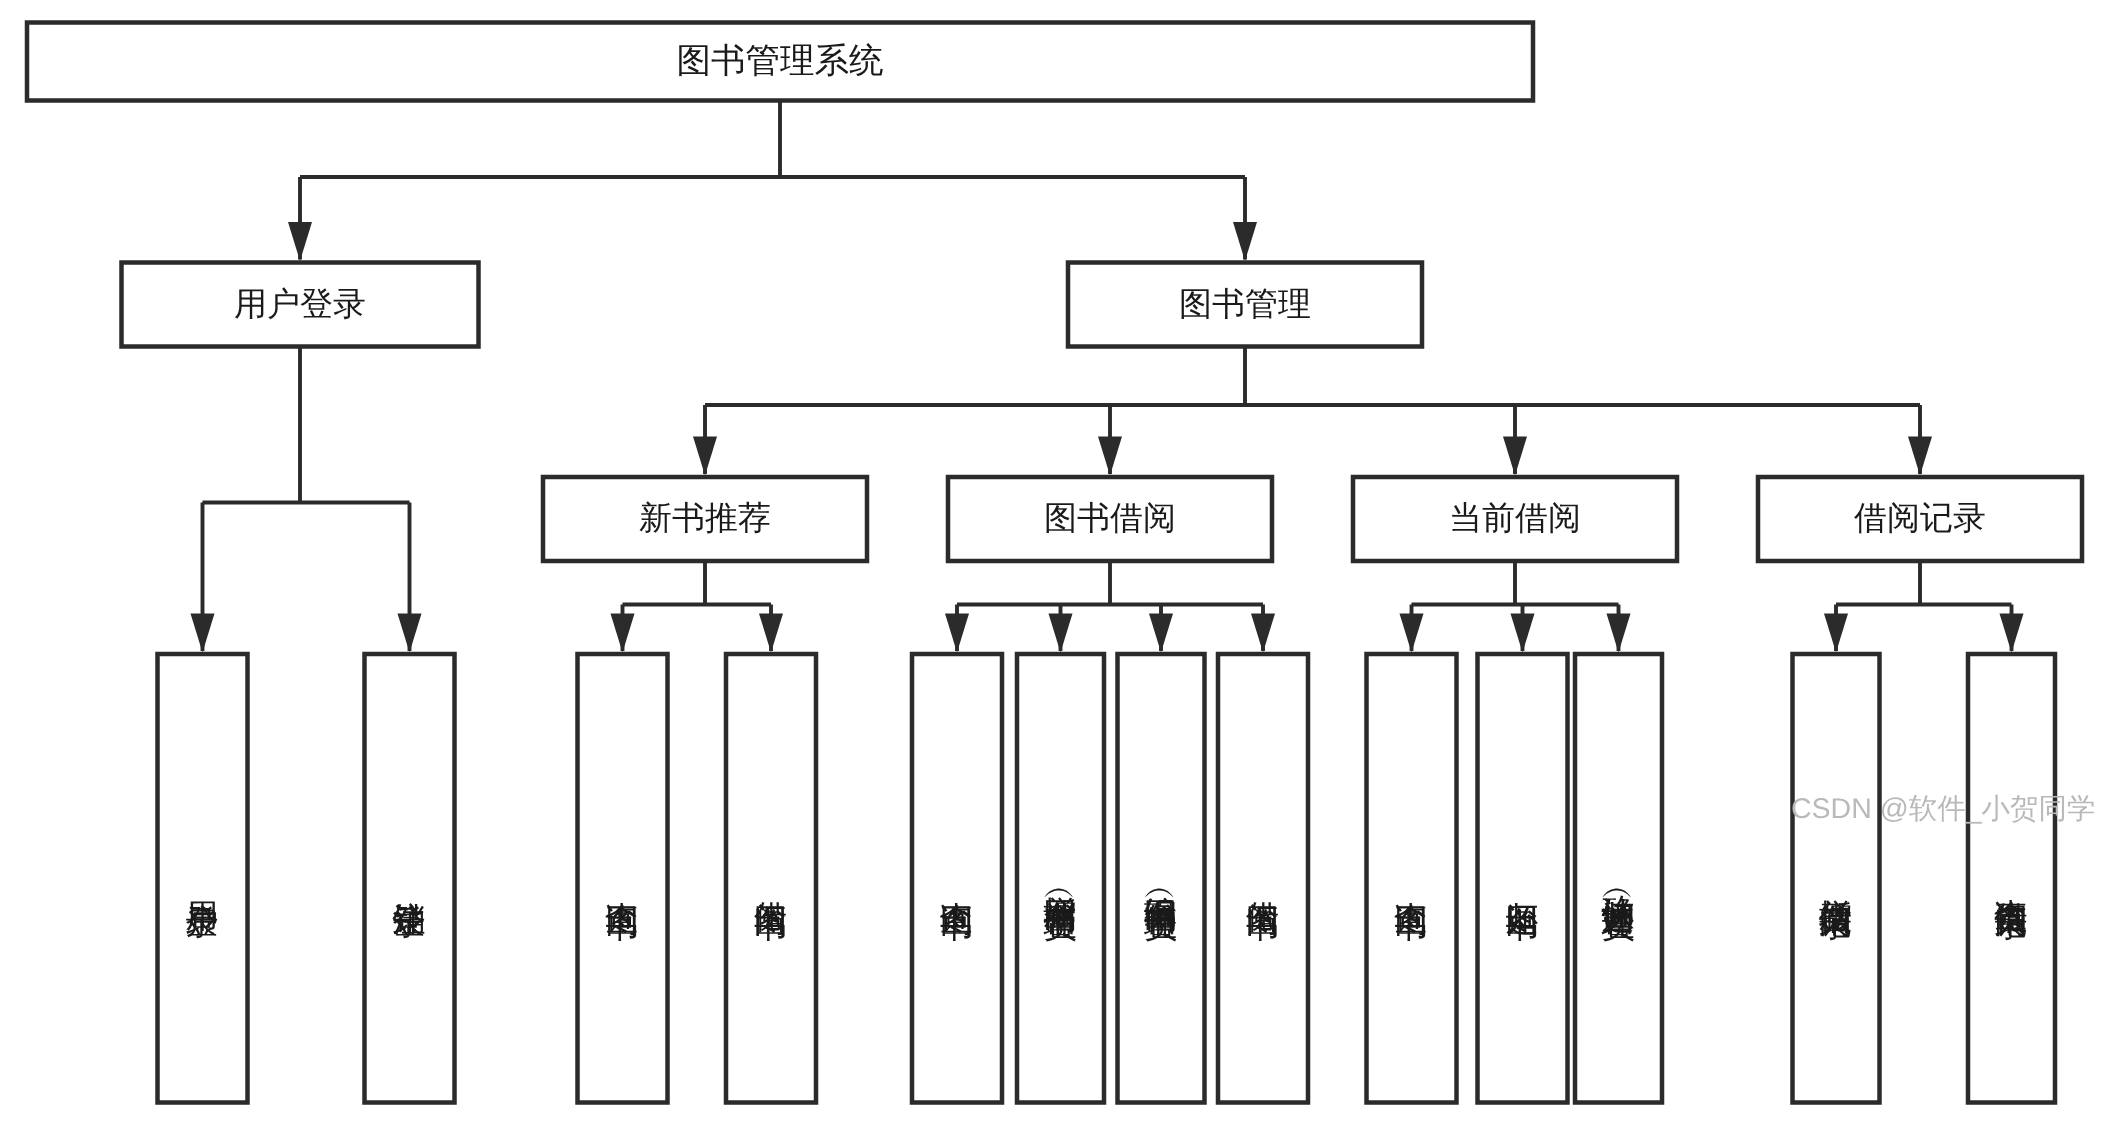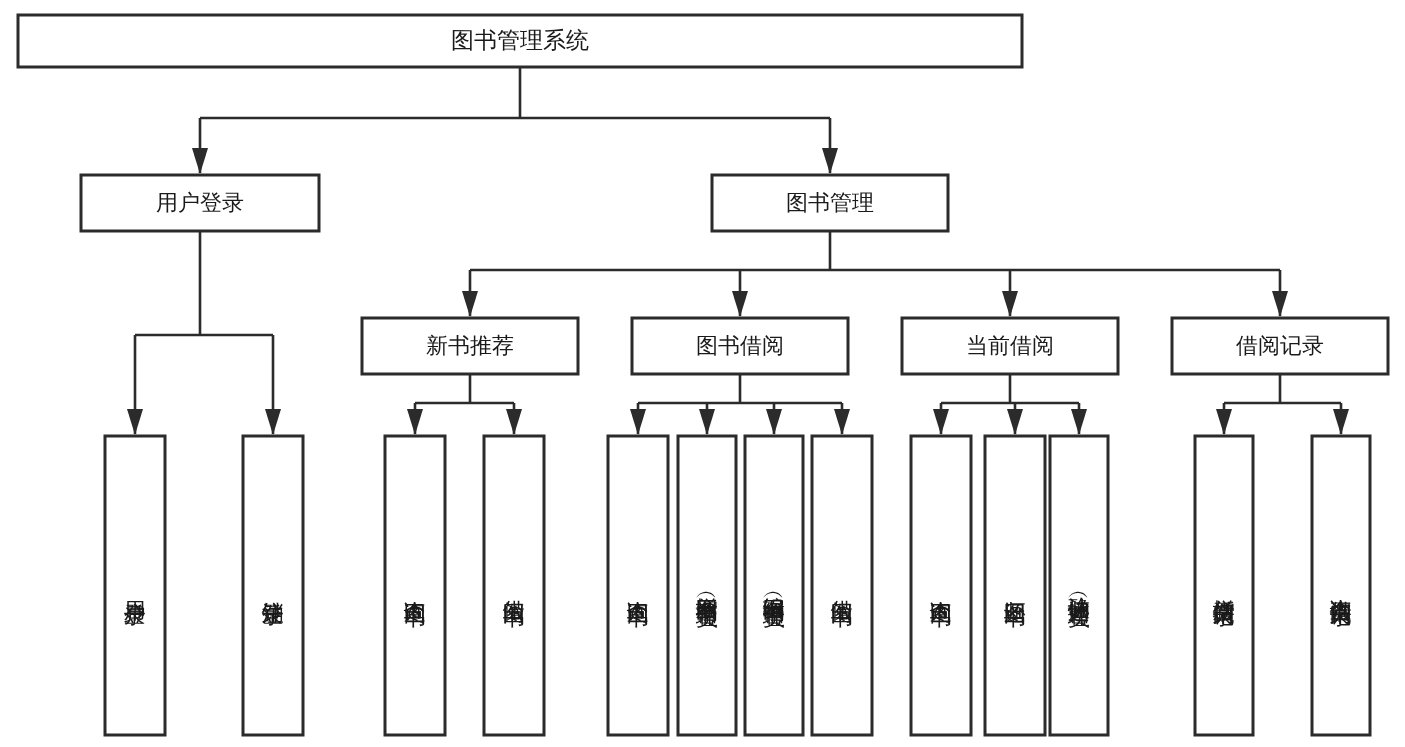--- a/index.html
+++ b/index.html
@@ -208,13 +208,14 @@
       <div class="vlabel-wrap" style="left: 1050px; top: 436px; width: 58px; height: 299px;">
         <span class="vlabel-text">确认归还（管理员）</span>
       </div>
       <div class="vlabel-wrap" style="left: 1195px; top: 436px; width: 58px; height: 299px;">
         <span class="vlabel-text">新增借阅记录</span>
       </div>
       <div class="vlabel-wrap" style="left: 1312px; top: 436px; width: 58px; height: 299px;">
         <span class="vlabel-text">查询借阅记录</span>
       </div>
     </div>
+  <div class="watermark">CSDN @软件_小贺同学</div>
 </div>
 
 </body></html>

